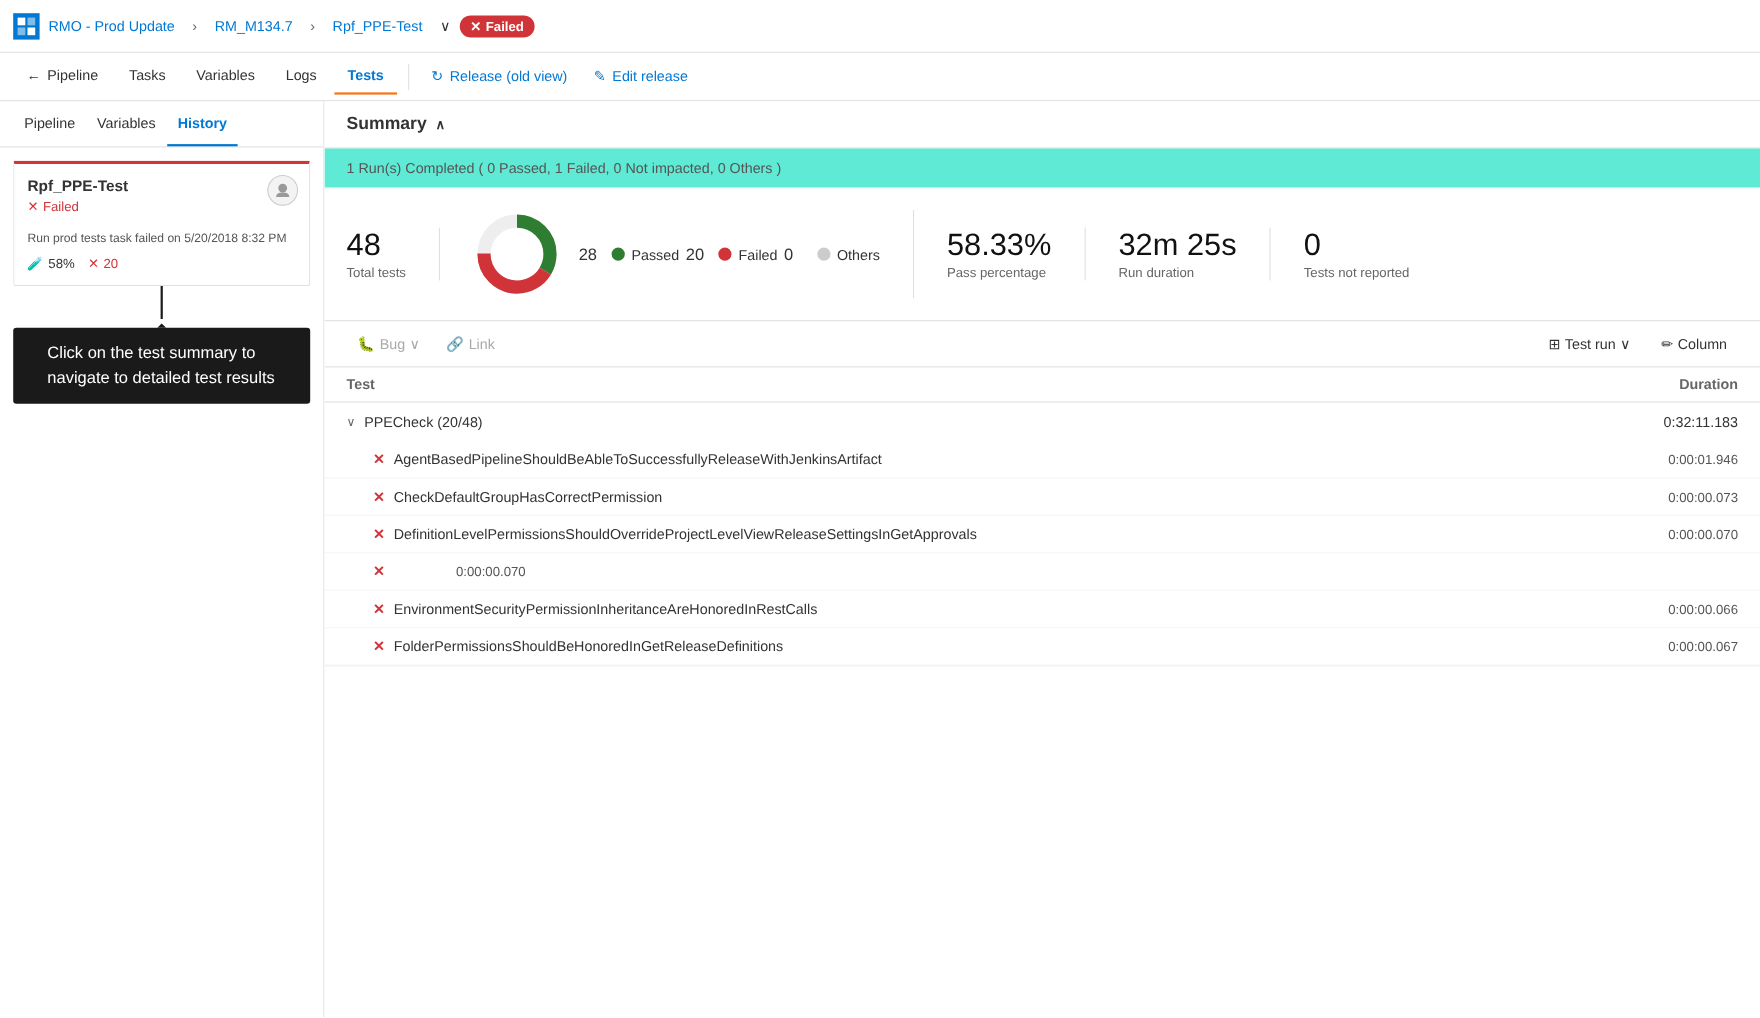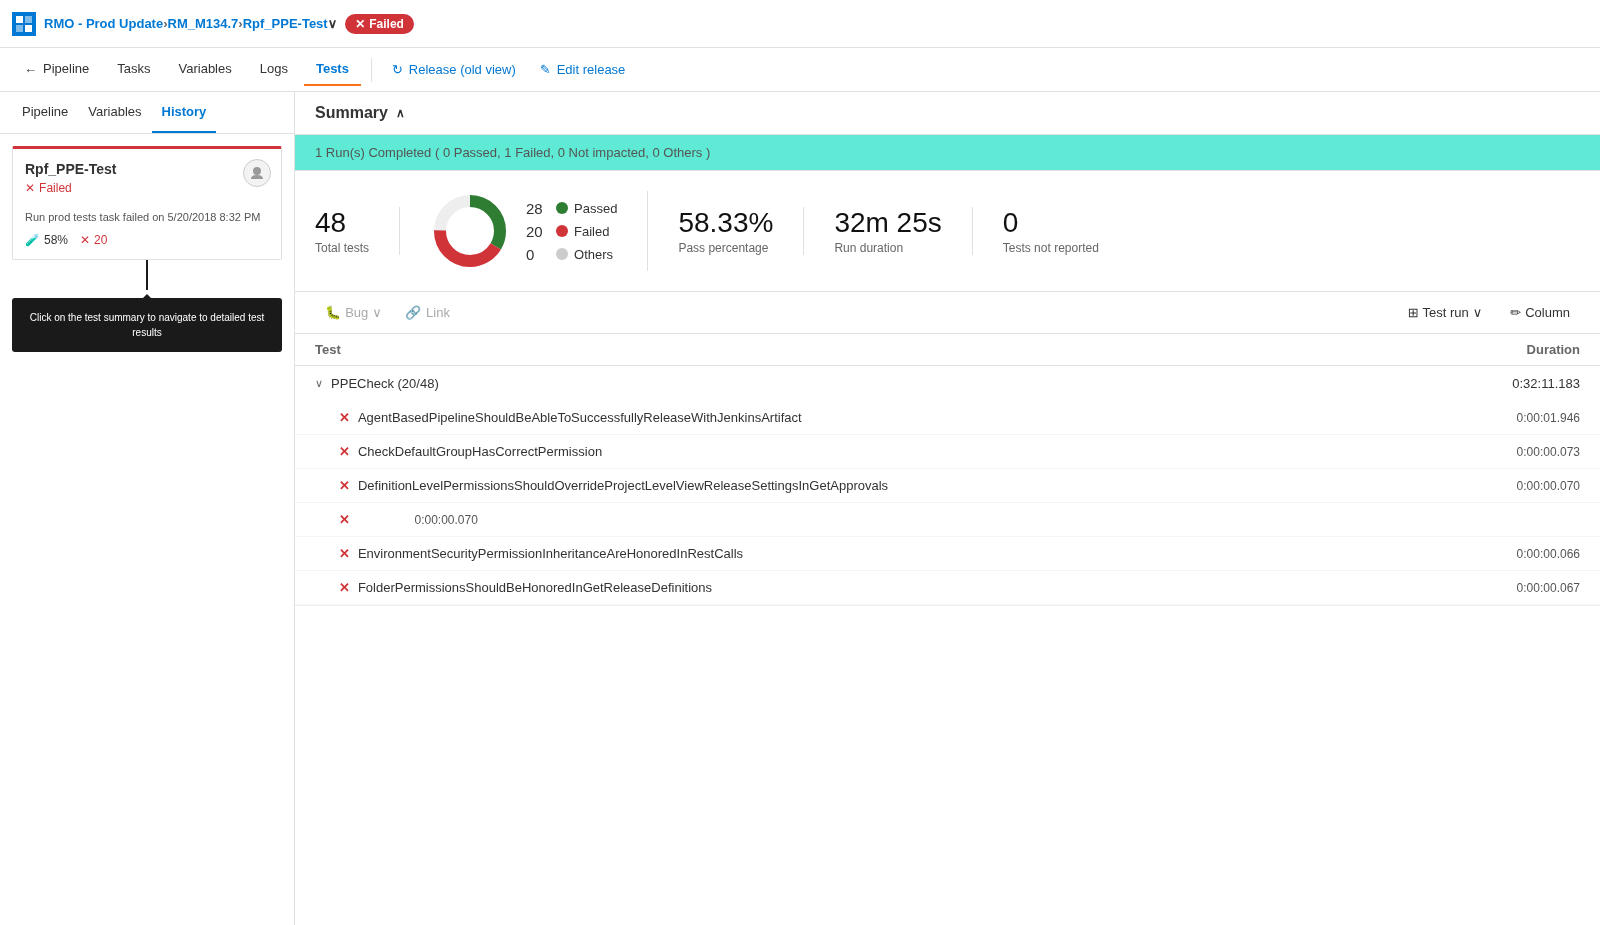--- a/index.html
+++ b/index.html
@@ -15,21 +15,21 @@
       padding: 0 12px;
       gap: 8px;
     }
     .top-header .logo {
       width: 24px; height: 24px;
       background: #0078d4;
       display: flex; align-items: center; justify-content: center;
       color: white; font-size: 10px; font-weight: bold;
     }
     .breadcrumb {
-      display: flex; align-items: center; gap: 0; font-size: 13px; color: #333; font-weight: bold;
+      display: flex; align-items: center; gap: 16px; font-size: 13px; color: #333;
     }
     .breadcrumb .sep { color: #666; }
     .failed-badge {
       background: #d13438;
       color: white;
       border-radius: 12px;
       padding: 3px 10px;
       font-size: 12px;
       font-weight: 600;
       display: flex; align-items: center; gap: 4px;
@@ -119,23 +119,23 @@
       background: #f3f3f3;
       display: flex; align-items: center; justify-content: center;
       font-size: 14px; color: #666;
     }
 
     
     .tooltip-box {
       background: #1a1a1a;
       color: #fff;
       border-radius: 3px;
-      padding: 12px 14px;
-      font-size: 10px;
-      text-align: center;
+      padding: 12px 31px;
+      font-size: 15px;
+      text-align: left;
       margin-top: 8px;
       position: relative;
       line-height: 1.5;
     }
     .tooltip-box::before {
       content: '';
       position: absolute;
       top: -8px;
       left: 50%;
       transform: translateX(-50%);
@@ -199,21 +199,21 @@
 
     
     .chart-area {
       display: flex;
       align-items: center;
       gap: 16px;
       padding: 0 30px 0 0;
       border-right: 1px solid #e0e0e0;
       margin-right: 30px;
     }
-    .chart-legend { display: flex; flex-direction: column; gap: 6px; }
+    .chart-legend { display: flex; flex-direction: row; gap: 6px; }
     .legend-item { display: flex; align-items: center; gap: 6px; font-size: 13px; }
     .legend-dot { width: 12px; height: 12px; border-radius: 50%; }
     .legend-dot.green { background: #2e7d32; }
     .legend-dot.red { background: #d13438; }
     .legend-dot.gray { background: #ccc; }
 
     
     .toolbar {
       display: flex;
       align-items: center;

